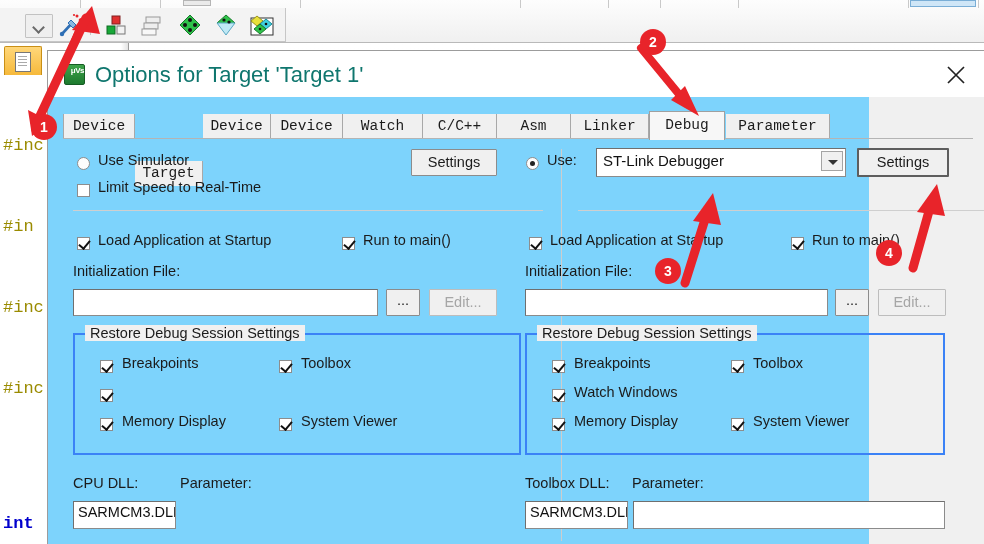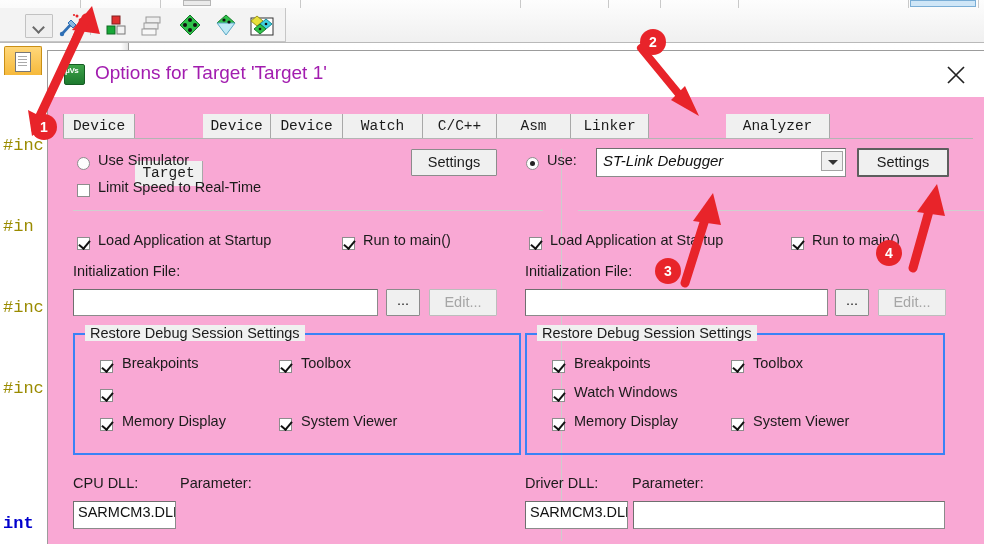--- a/index.html
+++ b/index.html
@@ -83,34 +83,34 @@
     box-shadow:0 0 0 0 transparent;
   }
   .dlg-titlebar{
     position:absolute;left:0;top:0;width:937px;height:46px;background:#ffffff;
   }
   .dlg-icon{
     position:absolute;left:16px;top:13px;width:21px;height:21px;
     background:linear-gradient(#3ea34a,#1d7a2e);
     border:1px solid #155c23;border-radius:2px;
     color:#fff;font-family:"Liberation Sans",sans-serif;font-size:8px;
-    font-weight:bold;line-height:9px;text-align:left;padding-top:1px;
+    font-weight:bold;line-height:9px;text-align:right;padding-top:1px;
     box-sizing:border-box;letter-spacing:-0.5px;
   }
   .dlg-title{
-    position:absolute;left:47px;top:11px;font-size:19px;color:#a21caf;
+    position:absolute;left:47px;top:11px;font-size:22px;color:#0f766e;
     font-family:"Liberation Sans",sans-serif;white-space:nowrap;
   }
   .dlg-close{
     position:absolute;right:0;top:0;width:57px;height:46px;
     cursor:default;
   }
   .dlg-close svg{position:absolute;left:18px;top:14px;}
   .dlg-body{
-    position:absolute;left:0;top:46px;width:937px;height:448px;background:#f9a8d4;
+    position:absolute;left:0;top:46px;width:821px;height:448px;background:#7dd3fc;
   }
 
   
   .tabstrip{position:absolute;left:15px;top:14px;width:910px;height:28px;}
   .tab{
     position:absolute;top:3px;height:25px;box-sizing:border-box;
     font-family:"Liberation Mono",monospace;font-size:14.5px;
     color:#1b1b1b;text-align:center;line-height:25px;
     background:#f0f0f0;border-right:1px solid #a8a8a8;
     white-space:nowrap;
@@ -326,21 +326,22 @@
 
     <div class="tabstrip">
       <div class="tab first" style="left:0px;width:72px;">Device</div>
       <div class="tab" style="left:72px;width:68px;margin-top:47px;">Target</div>
       <div class="tab" style="left:140px;width:68px;">Device</div>
       <div class="tab" style="left:208px;width:72px;">Device</div>
       <div class="tab" style="left:280px;width:80px;">Watch</div>
       <div class="tab" style="left:360px;width:74px;">C/C++</div>
       <div class="tab" style="left:434px;width:74px;">Asm</div>
       <div class="tab" style="left:508px;width:78px;">Linker</div>
-      <div class="tab" style="left:663px;width:104px;">Analyzer</div>
+      <div class="tab active" style="left:586px;width:76px;">Debug</div>
+      <div class="tab" style="left:663px;width:104px;">Parameter</div>
     </div>
     <div class="tab-underline"></div>
 
     <div class="panel-divider"></div>
 
     <div class="radio" style="left:29px;top:60px;"></div>
     <div class="lbl" style="left:50px;top:55px;">Use Simulator</div>
     <div class="btn" style="left:363px;top:52px;width:86px;height:27px;line-height:25px;">Settings</div>
 
     <div class="cbox" style="left:29px;top:87px;"></div>
@@ -372,21 +373,21 @@
     <div class="lbl" style="left:74px;top:316px;">Memory Display</div>
     <div class="cbox on" style="left:231px;top:321px;"></div>
     <div class="lbl" style="left:253px;top:316px;">System Viewer</div>
 
     <div class="lbl" style="left:25px;top:378px;">CPU DLL:</div>
     <div class="lbl" style="left:132px;top:378px;">Parameter:</div>
     <div class="tfield" style="left:25px;top:404px;width:103px;height:28px;">SARMCM3.DLL</div>
 
     <div class="radio on" style="left:478px;top:60px;"></div>
     <div class="lbl" style="left:499px;top:55px;">Use:</div>
-    <div class="combo" style="left:548px;top:51px;width:250px;height:29px;font-style:italic;">
+    <div class="combo" style="left:548px;top:51px;width:250px;height:29px;">
       <div class="txt">ST-Link Debugger</div>
       <div class="arrowbtn"></div>
     </div>
     <div class="btn focus" style="left:809px;top:51px;width:92px;height:29px;line-height:25px;">Settings</div>
 
     <div class="hsep" style="left:530px;top:113px;width:420px;"></div>
 
     <div class="cbox on" style="left:481px;top:140px;"></div>
     <div class="lbl" style="left:502px;top:135px;">Load Application at Startup</div>
     <div class="cbox on" style="left:743px;top:140px;"></div>
@@ -406,21 +407,21 @@
     <div class="lbl" style="left:705px;top:258px;">Toolbox</div>
 
     <div class="cbox on" style="left:504px;top:292px;"></div>
     <div class="lbl" style="left:526px;top:287px;">Watch Windows</div>
 
     <div class="cbox on" style="left:504px;top:321px;"></div>
     <div class="lbl" style="left:526px;top:316px;">Memory Display</div>
     <div class="cbox on" style="left:683px;top:321px;"></div>
     <div class="lbl" style="left:705px;top:316px;">System Viewer</div>
 
-    <div class="lbl" style="left:477px;top:378px;">Driver DLL:</div>
+    <div class="lbl" style="left:477px;top:378px;">Toolbox DLL:</div>
     <div class="lbl" style="left:584px;top:378px;">Parameter:</div>
     <div class="tfield" style="left:477px;top:404px;width:103px;height:28px;">SARMCM3.DLL</div>
     <div class="tfield" style="left:585px;top:404px;width:312px;height:28px;"></div>
 
   </div>
 </div>
 
 <svg class="anno-arrow" width="100" height="140" style="left:10px;top:0px;" viewBox="0 0 100 140">
   <path d="M78 22 L30 115 L44 120 L22 136 L18 110 L30 116 L70 18 Z" fill="#e8242a"></path>
   <polygon points="82,6 62,30 90,34" fill="#e8242a"></polygon>

